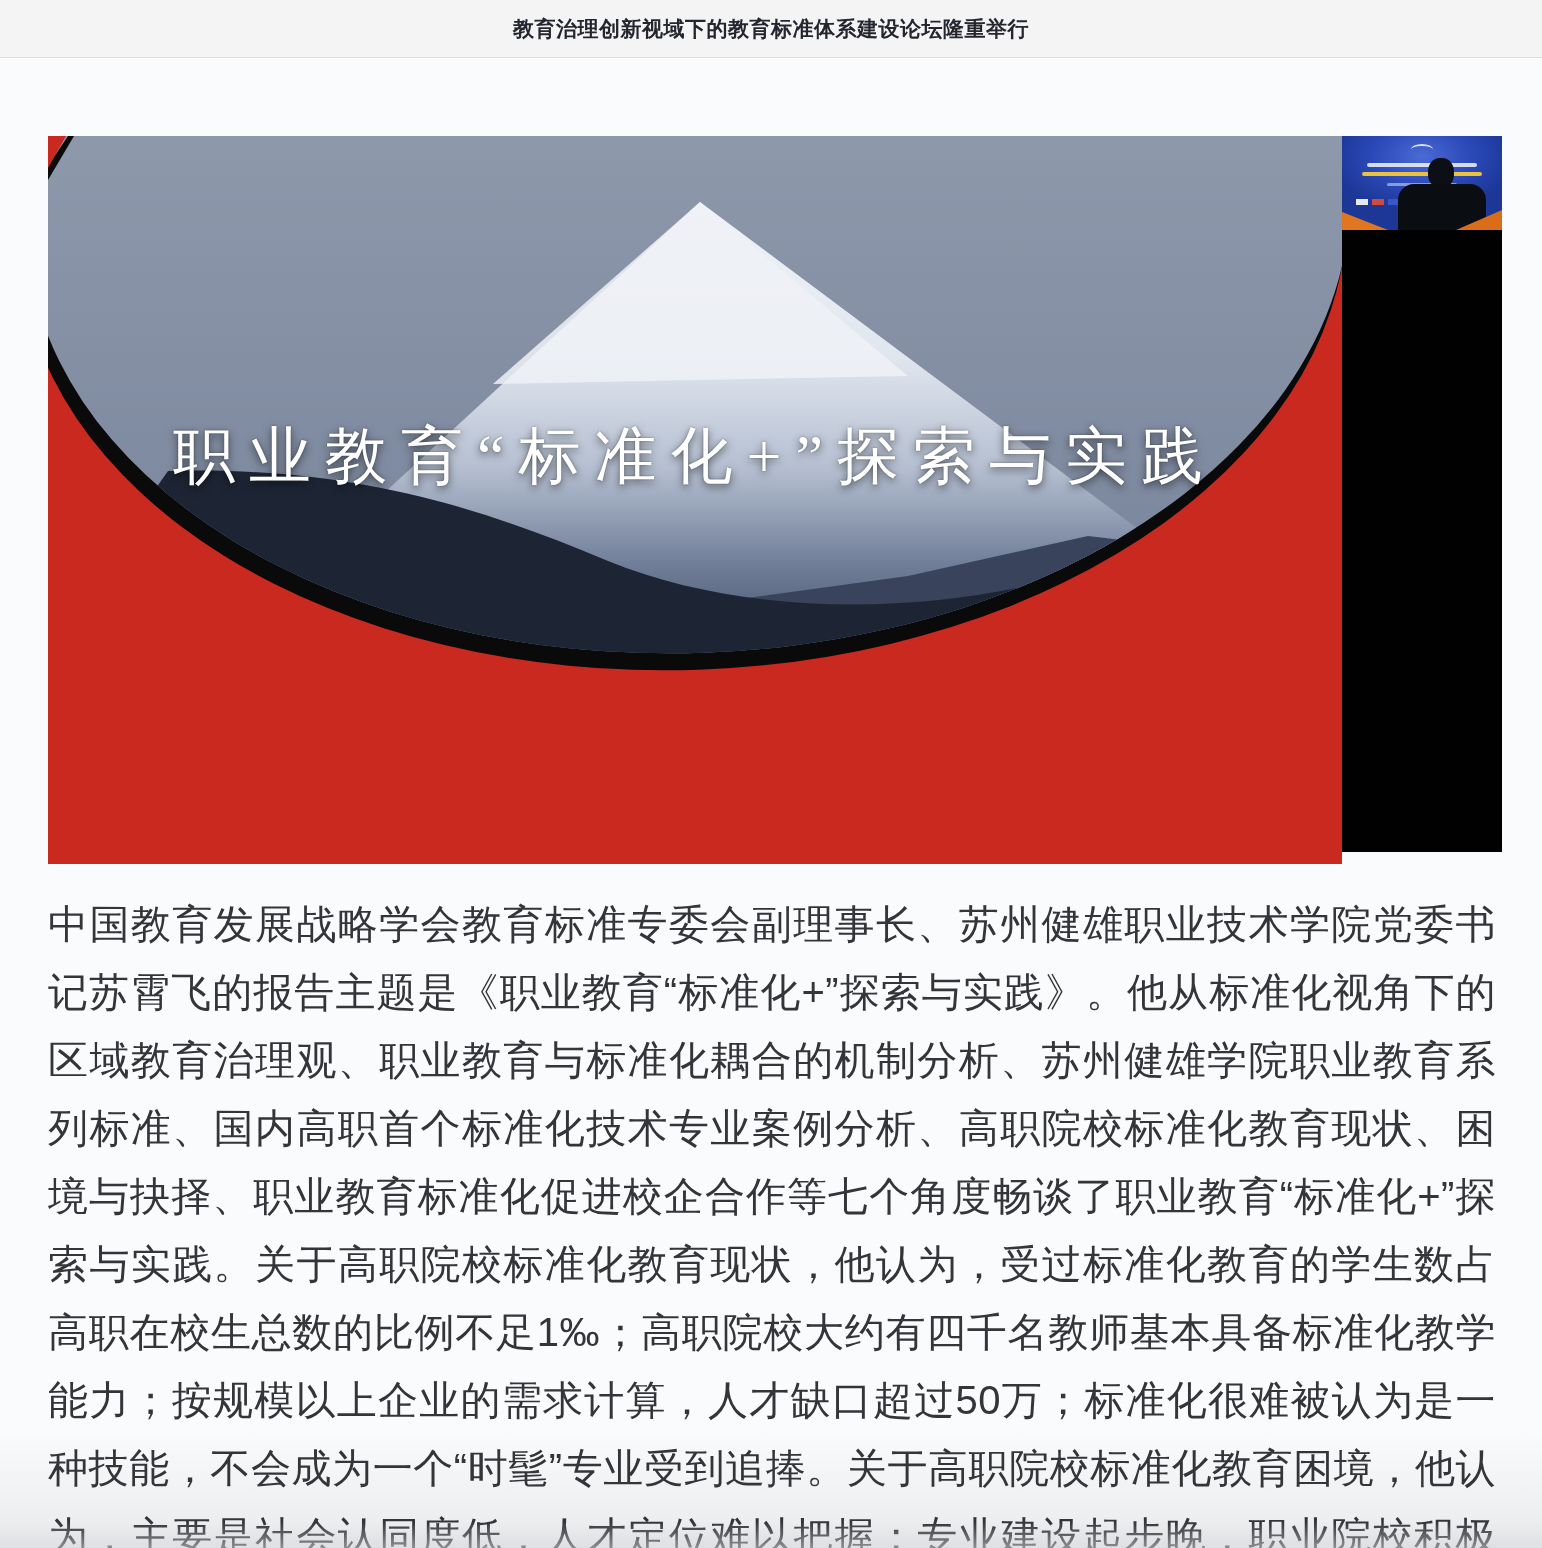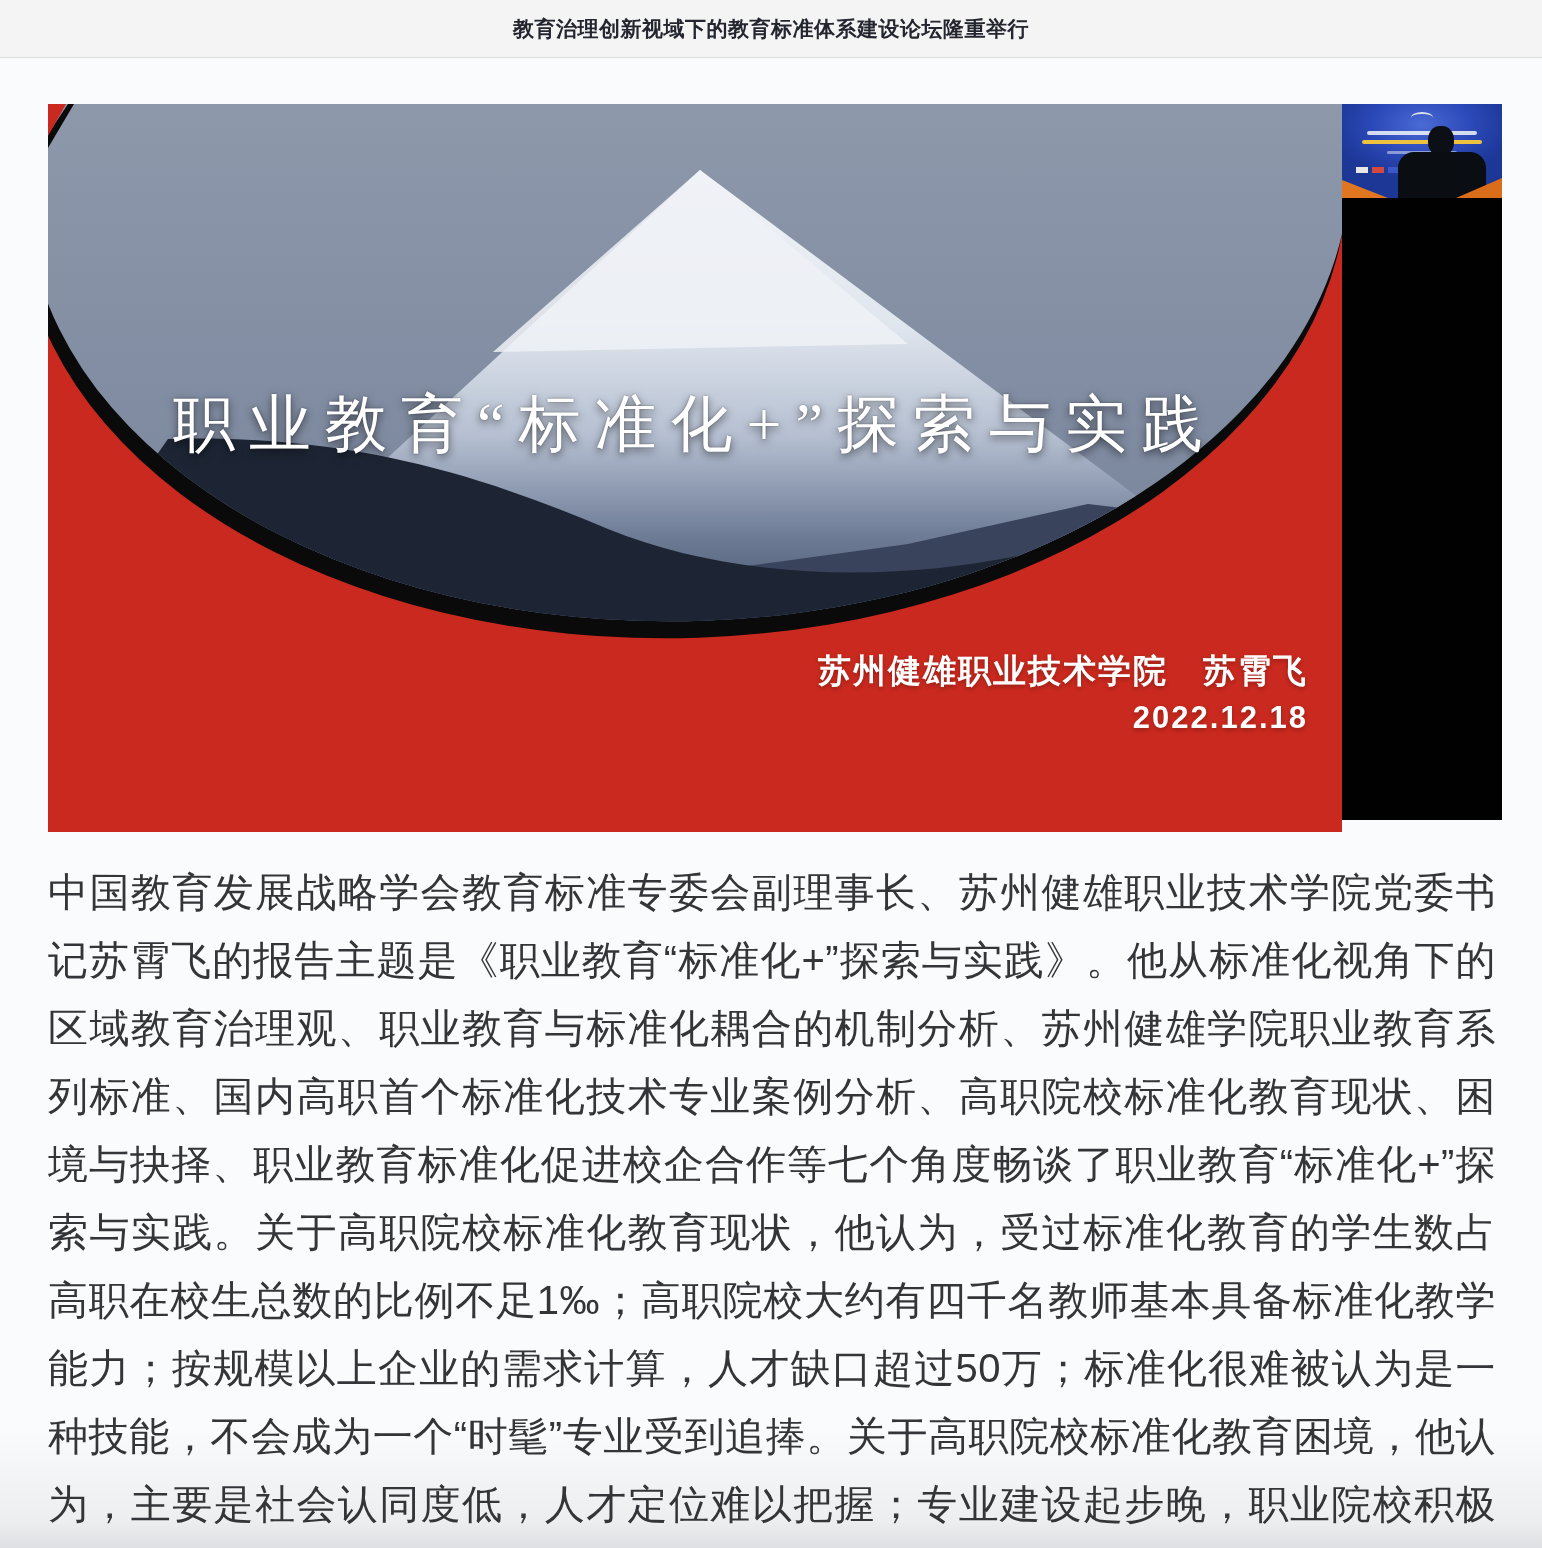--- a/index.html
+++ b/index.html
@@ -23,20 +23,21 @@
     padding:46px 46px 0 43px;box-sizing:border-box;
   }
   .left-gutter{
     position:absolute;left:0;top:58px;width:5px;height:1490px;
     background:linear-gradient(#ececee 0 80%, #cfd0d3 100%);
   }
   
   .figure{
     margin-left:5px;width:1454px;height:716px;display:flex;
     background:#000;
+    margin-top:32px;
   }
   .slide{
     position:relative;width:1294px;height:728px;overflow:hidden;flex:none;
   }
   .slide svg{position:absolute;inset:0;display:block;}
   .slide-title{
     position:absolute;left:0;right:0;top:278px;text-align:center;
     font-family:"Liberation Serif","DejaVu Serif",serif;
     font-size:62px;font-weight:500;color:#ffffff;letter-spacing:14px;
     text-shadow:0 3px 8px rgba(0,0,0,.55), 0 0 2px rgba(0,0,0,.4);
@@ -145,24 +146,20 @@
 
           <path d="M150,470 C330,520 520,560 700,565 C880,568 1040,520 1160,462 L1294,410 L1294,728 L0,728 L0,500 Z" fill="#0d1117"></path>
         </g>
 
         <polygon points="0,30 20,0 26,0 0,44" fill="#0a0a0a"></polygon>
         <polygon points="0,0 18,0 0,32" fill="#c9291e"></polygon>
       </svg>
 
       <div class="slide-title">职业教育“标准化+”探索与实践</div>
 
-      <div class="slide-credit">
-        <div class="affiliation">苏州健雄职业技术学院　苏霄飞</div>
-        <div class="date">2022.12.18</div>
-      </div>
     </div>
 
     <div class="video-col">
       <div class="webcam">
         <div class="inner">
           <div class="cam-logo"></div>
           <div class="cam-line l1"></div>
           <div class="cam-line l2"></div>
           <div class="cam-line l3"></div>
           <div class="cam-flags">

